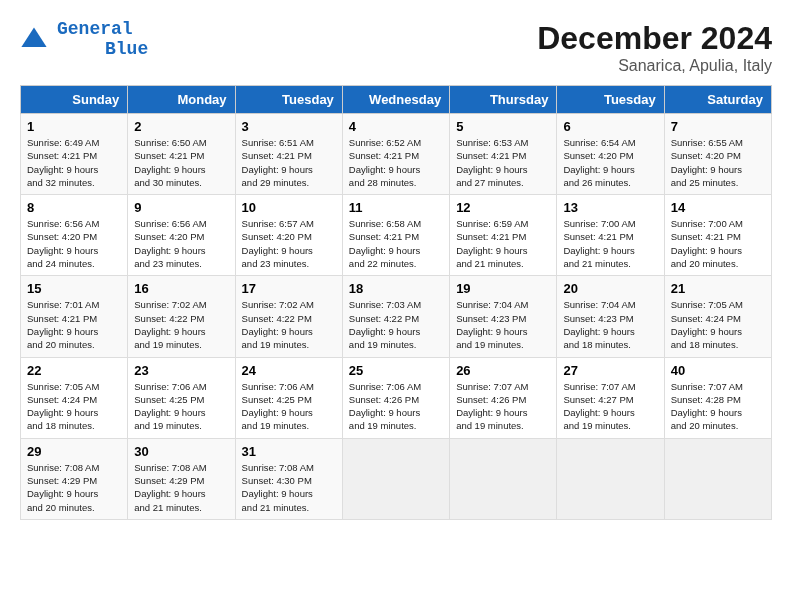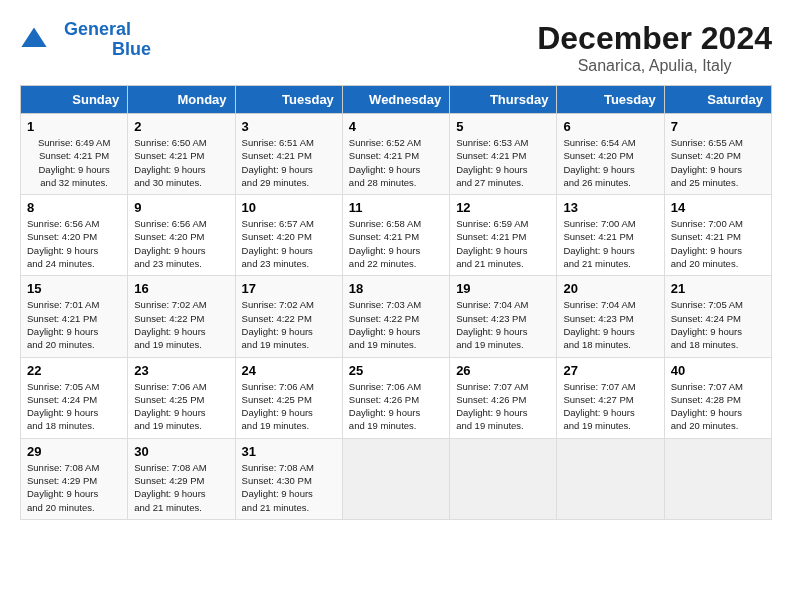--- a/index.html
+++ b/index.html
@@ -12,37 +12,38 @@
     }
     .header {
       display: flex;
       justify-content: space-between;
       align-items: flex-start;
       margin-bottom: 10px;
     }
     .logo {
       display: flex;
       align-items: center;
-      gap: 16px;
+      gap: 9px;
+      font-family: Liberation Mono, monospace;
     }
     .logo-text {
       font-size: 18px;
       font-weight: bold;
       color: #1a1a1a;
       line-height: 1.1;
     }
     .logo-text span {
       color: #1a6abf;
     }
     .logo-icon {
       width: 28px;
       height: 28px;
     }
     .title-block {
-      text-align: center;
+      text-align: right;
       margin-left: 27px;
     }
     .month-title {
       font-size: 32px;
       font-weight: bold;
       color: #1a1a1a;
     }
     .location-title {
       font-size: 16px;
       color: #555;
@@ -118,21 +119,21 @@
         <th>Wednesday</th>
         <th>Thursday</th>
         <th>Tuesday</th>
         <th>Saturday</th>
       </tr>
   </thead>
   <tbody id="calendar-body">
       <tr>
         <td>
           <span class="day-num">1</span>
-          <div class="day-info" style="white-space: pre-line; text-align: center;">Sunrise: 6:49 AM
+          <div class="day-info" style="white-space: pre-line;">Sunrise: 6:49 AM
 Sunset: 4:21 PM
 Daylight: 9 hours
 and 32 minutes.</div>
         </td>
         <td>
           <span class="day-num">2</span>
           <div class="day-info" style="white-space: pre-line;">Sunrise: 6:50 AM
 Sunset: 4:21 PM
 Daylight: 9 hours
 and 30 minutes.</div>

